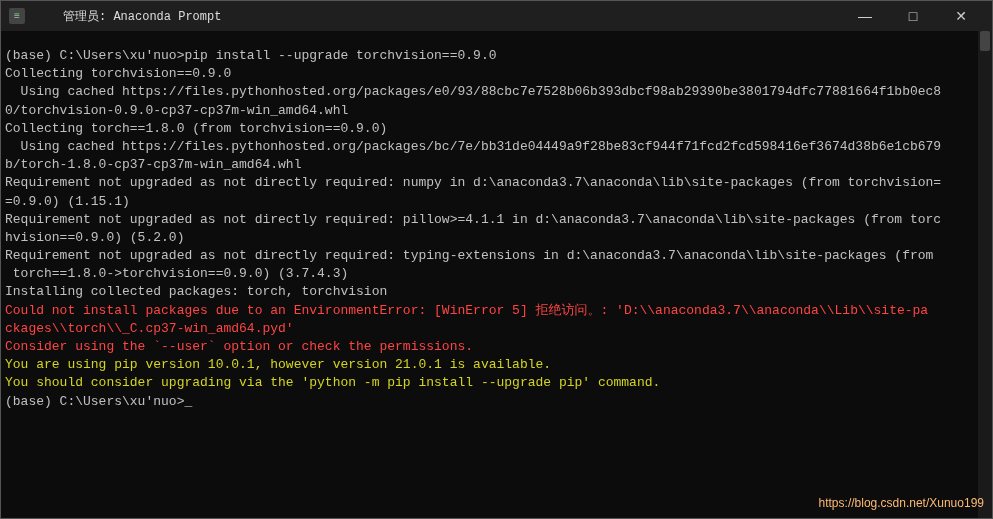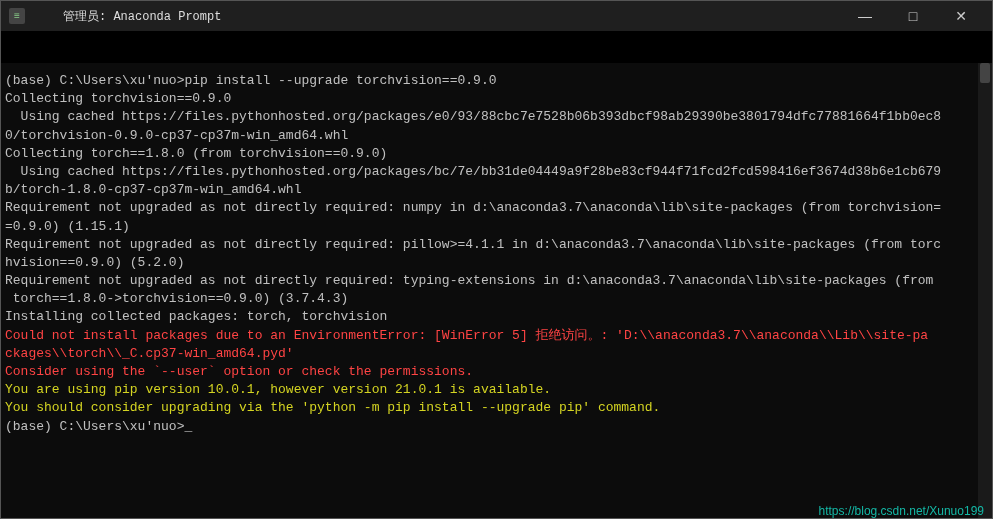--- a/index.html
+++ b/index.html
@@ -77,37 +77,36 @@
       font-size: 14px;
       cursor: pointer;
       background: transparent;
       border: none;
     }
 
     .terminal-body {
       flex: 1;
       background: #0c0c0c;
       overflow: hidden;
-      padding: 9px 4px;
+      padding: 16px 4px;
       position: relative;
-      margin-top: 32px;
     }
 
     .terminal-content {
       color: #c0c0c0;
       line-height: 1.4;
       white-space: pre;
       font-size: 13px;
     }
 
     .watermark {
       position: absolute;
-      bottom: 0;
+      bottom: 8px;
       right: 8px;
-      color: #14b8a6;
+      color: #fdba74;
       font-size: 12px;
       font-family: Arial, sans-serif;
     }
 
     .scrollbar {
       position: absolute;
       right: 0;
       top: 0;
       width: 14px;
       height: 100%;

